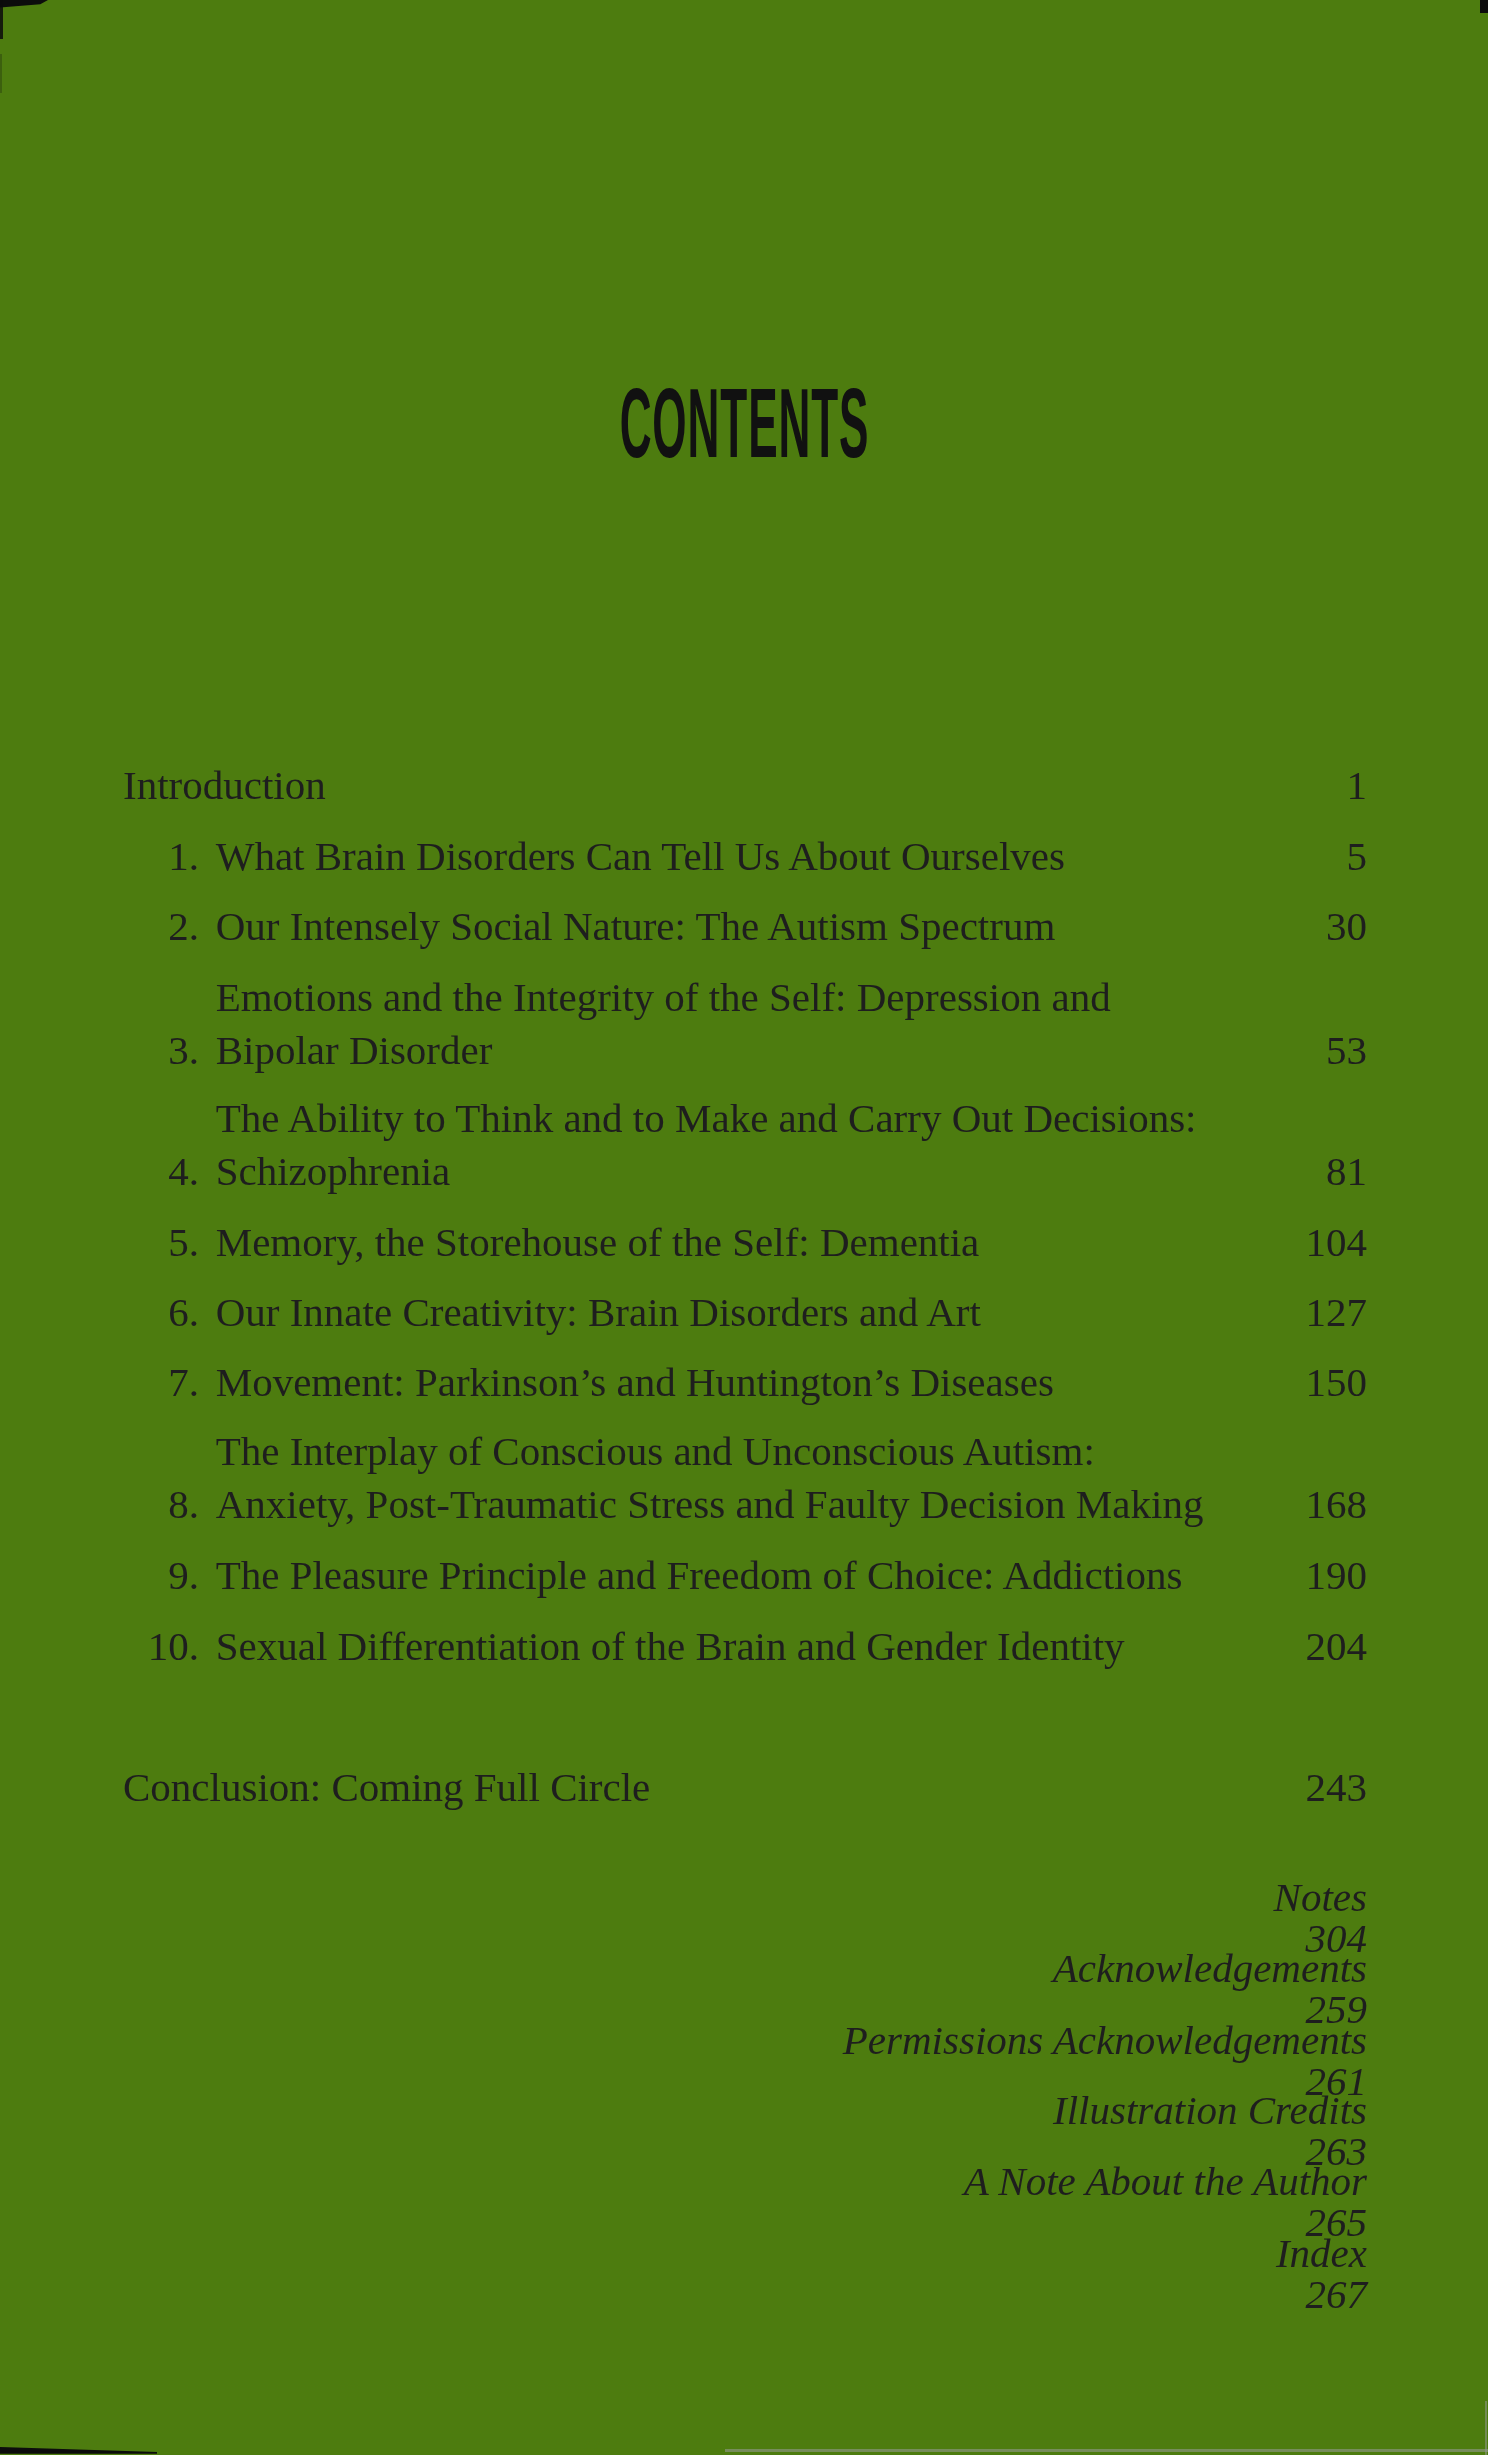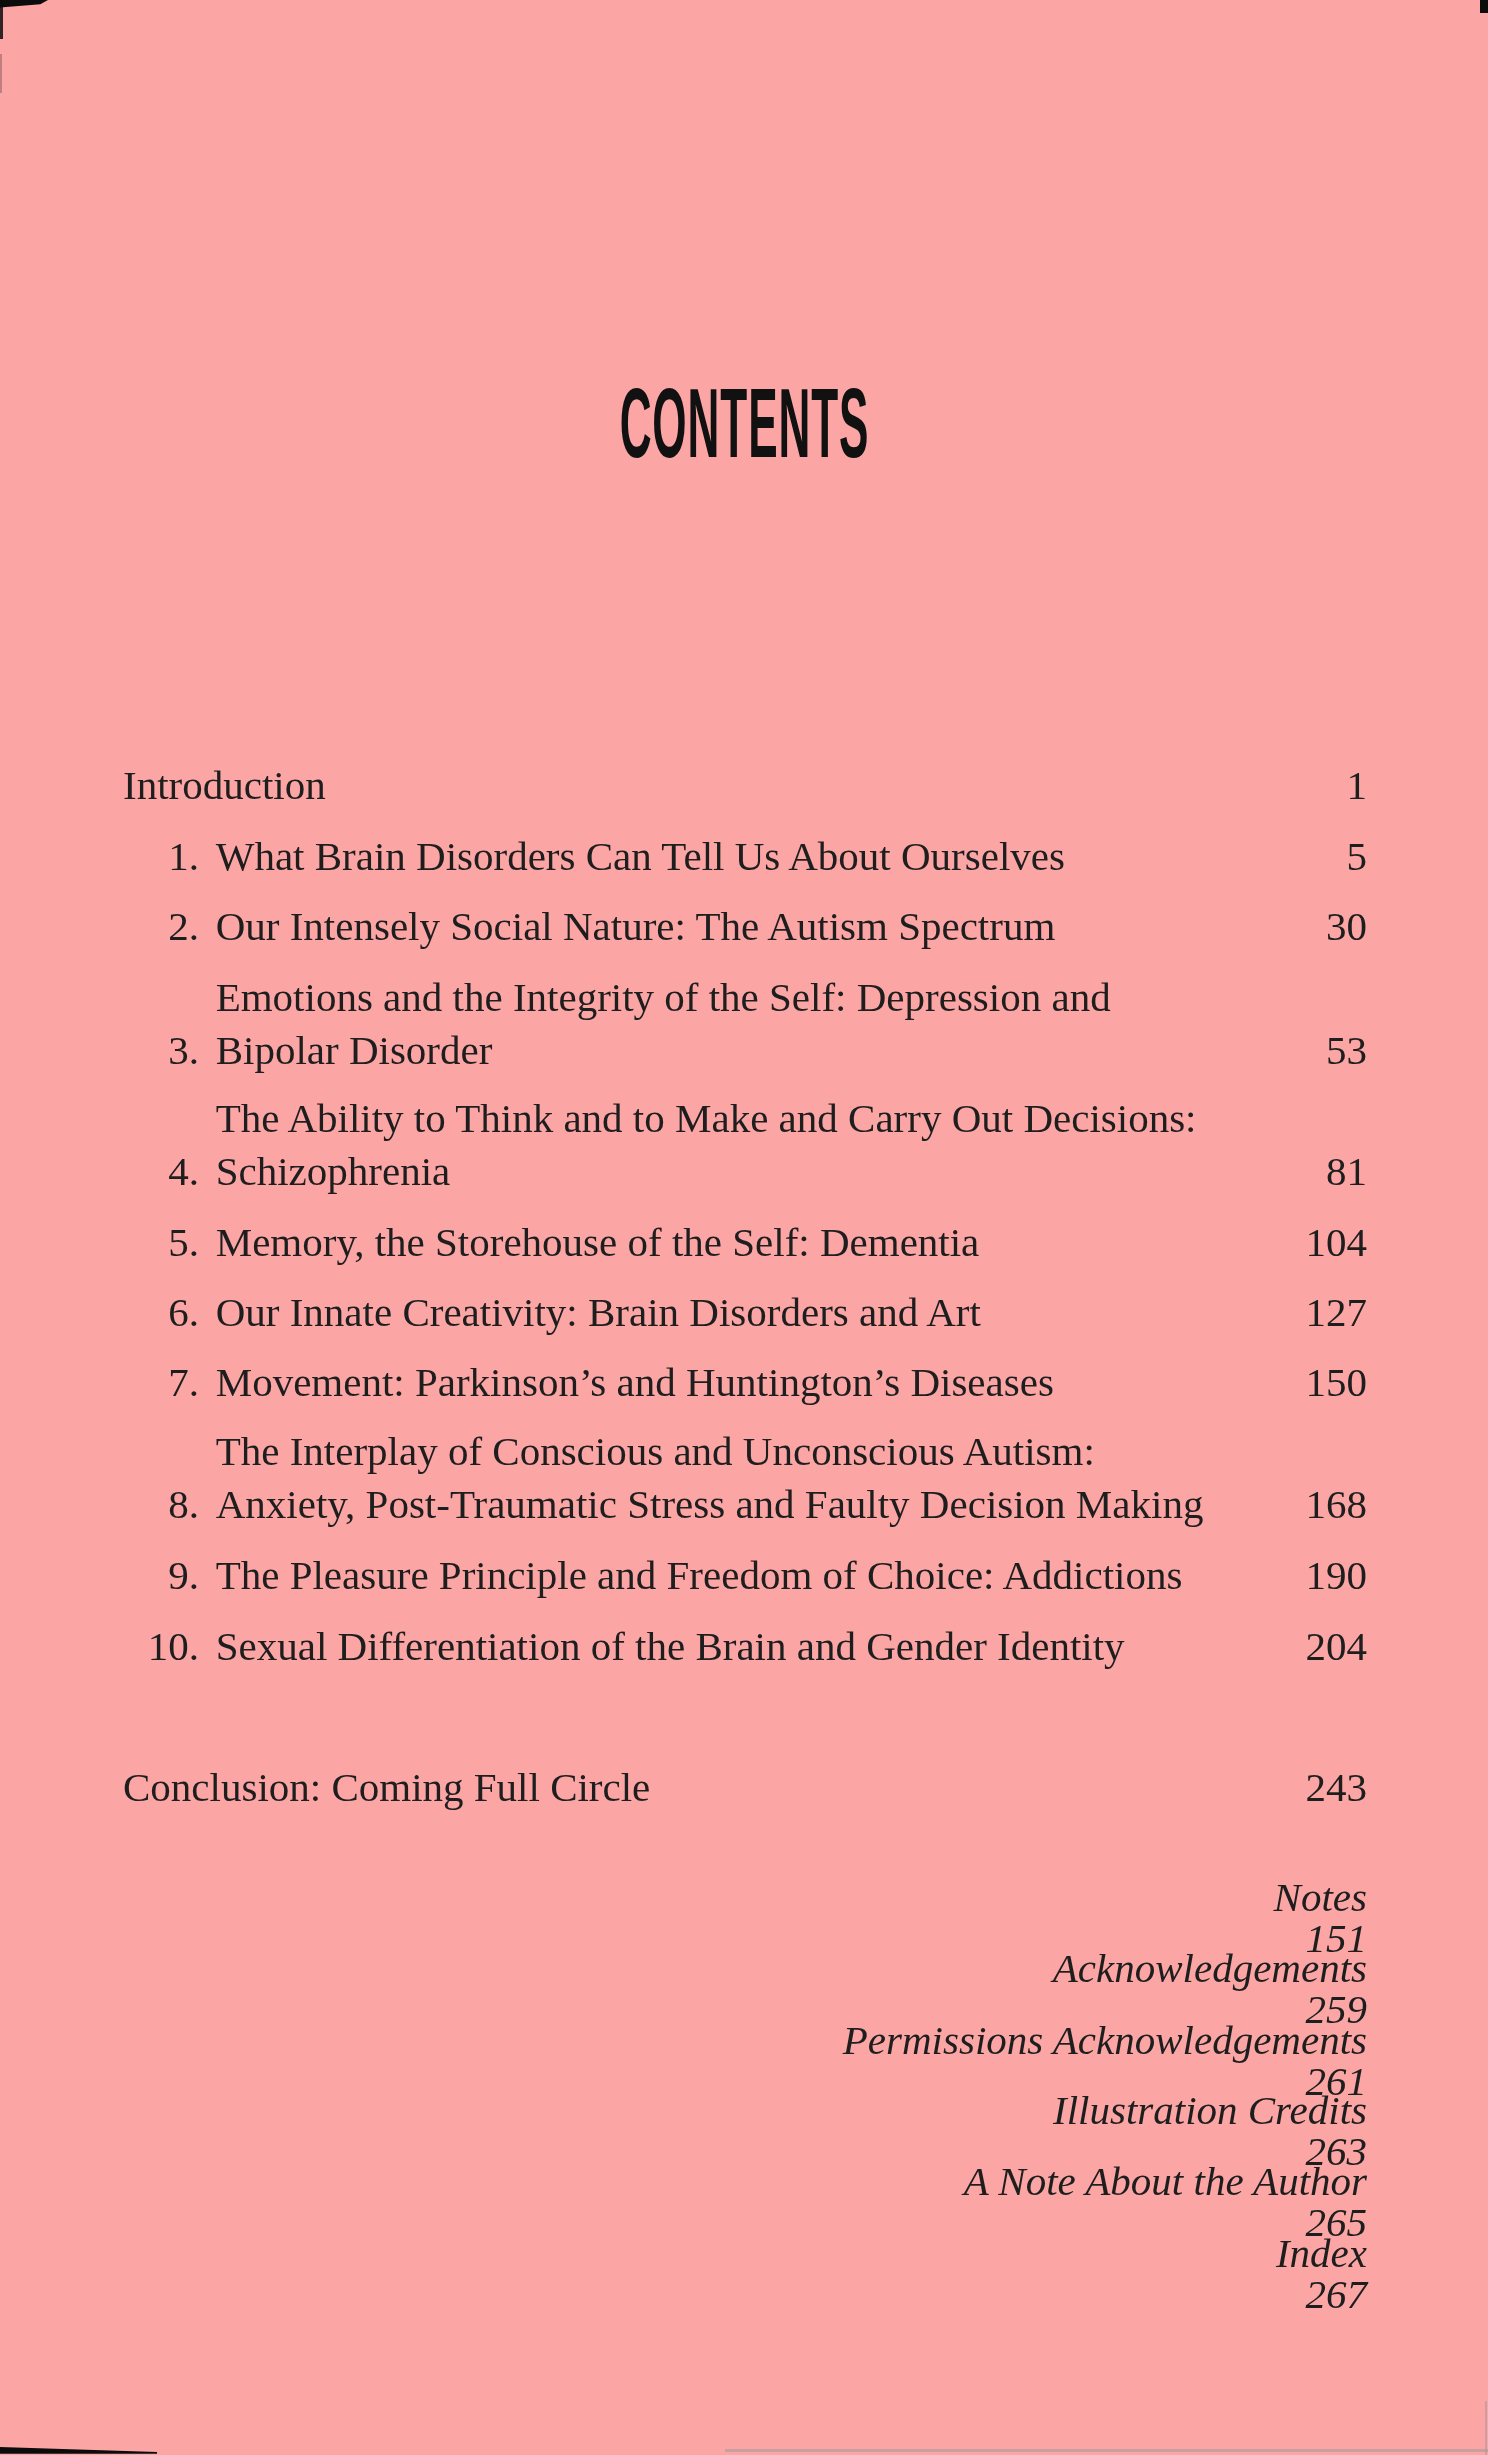--- a/index.html
+++ b/index.html
@@ -1,19 +1,19 @@
 <!DOCTYPE html>
 <html><head>
 <meta charset="utf-8">
 <style>
   html,body{margin:0;padding:0;background:#e8e8e8;}
   .page{
     position:relative;
     width:1489px;height:2455px;
-    background:#fca5a5;
+    background:#4d7c0f;
     overflow:hidden;
     font-family:"Liberation Serif", serif;
     color:#1e1e1e;
   }
   
   .book-title{
     position:absolute;
     top:374px;left:0;width:100%;
     text-align:center;
     font-family:"Liberation Sans", sans-serif;
@@ -174,21 +174,21 @@
     <span class="title">
         <span class="l2">Conclusion: Coming Full Circle</span>
       </span>
     <span class="pageno">243</span>
   </div>
 
   <div class="row italic" style="top:1853px">
     <span class="title">
         <span class="l2">Notes</span>
       </span>
-    <span class="pageno">151</span>
+    <span class="pageno">304</span>
   </div>
 
   <div class="row italic" style="top:1924px">
     <span class="title">
         <span class="l2">Acknowledgements</span>
       </span>
     <span class="pageno">259</span>
   </div>
 
   <div class="row italic" style="top:1996px">

